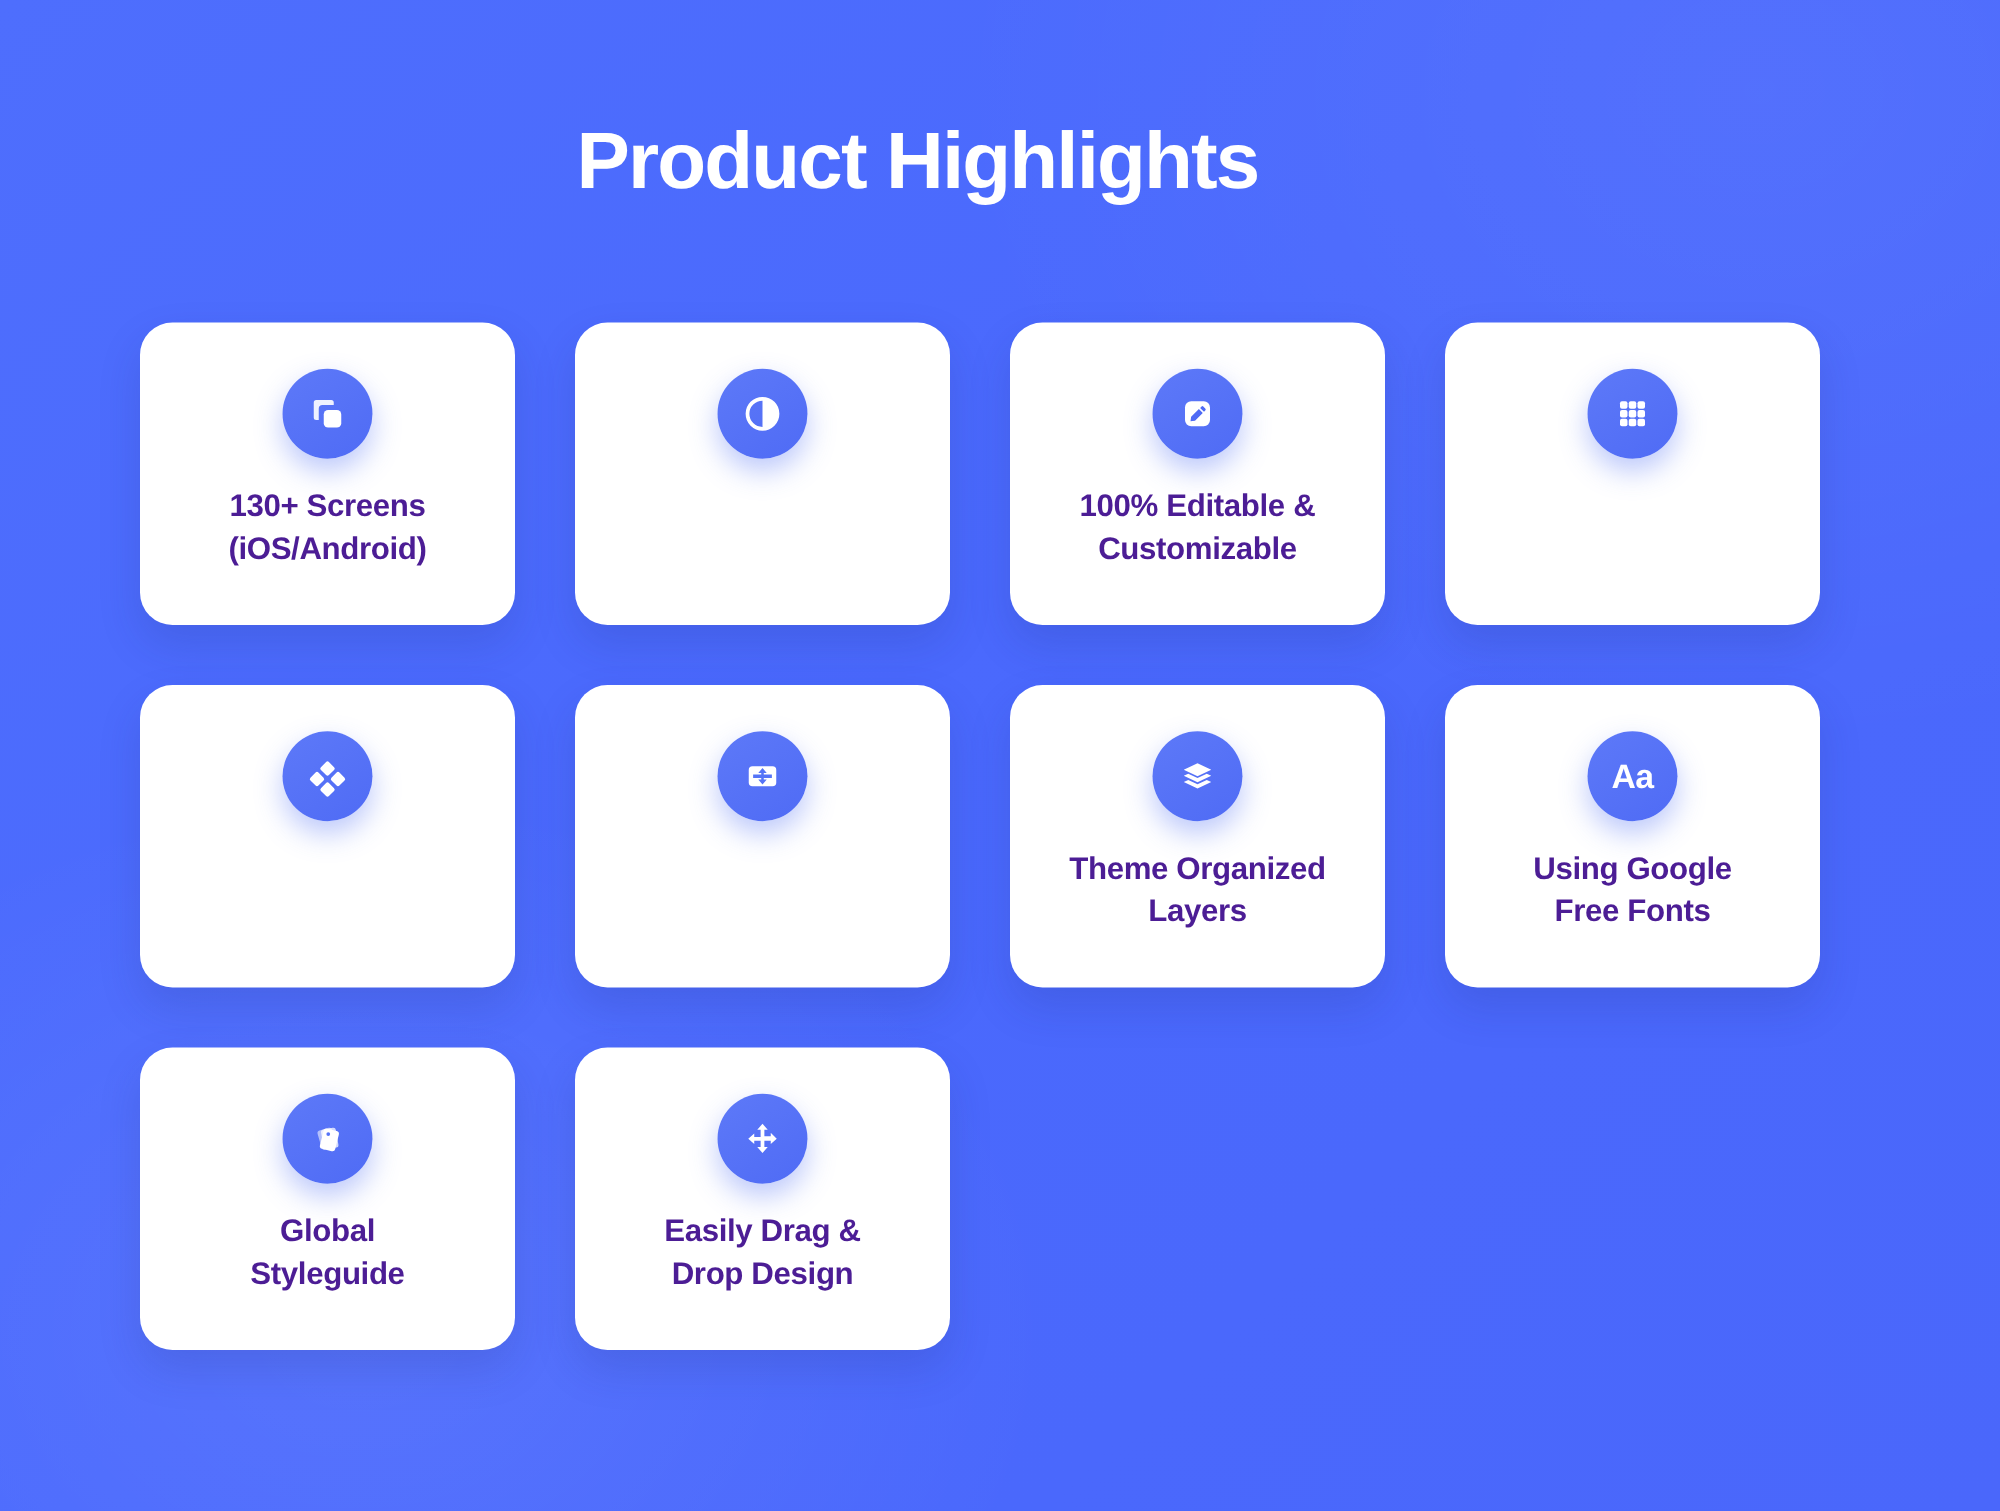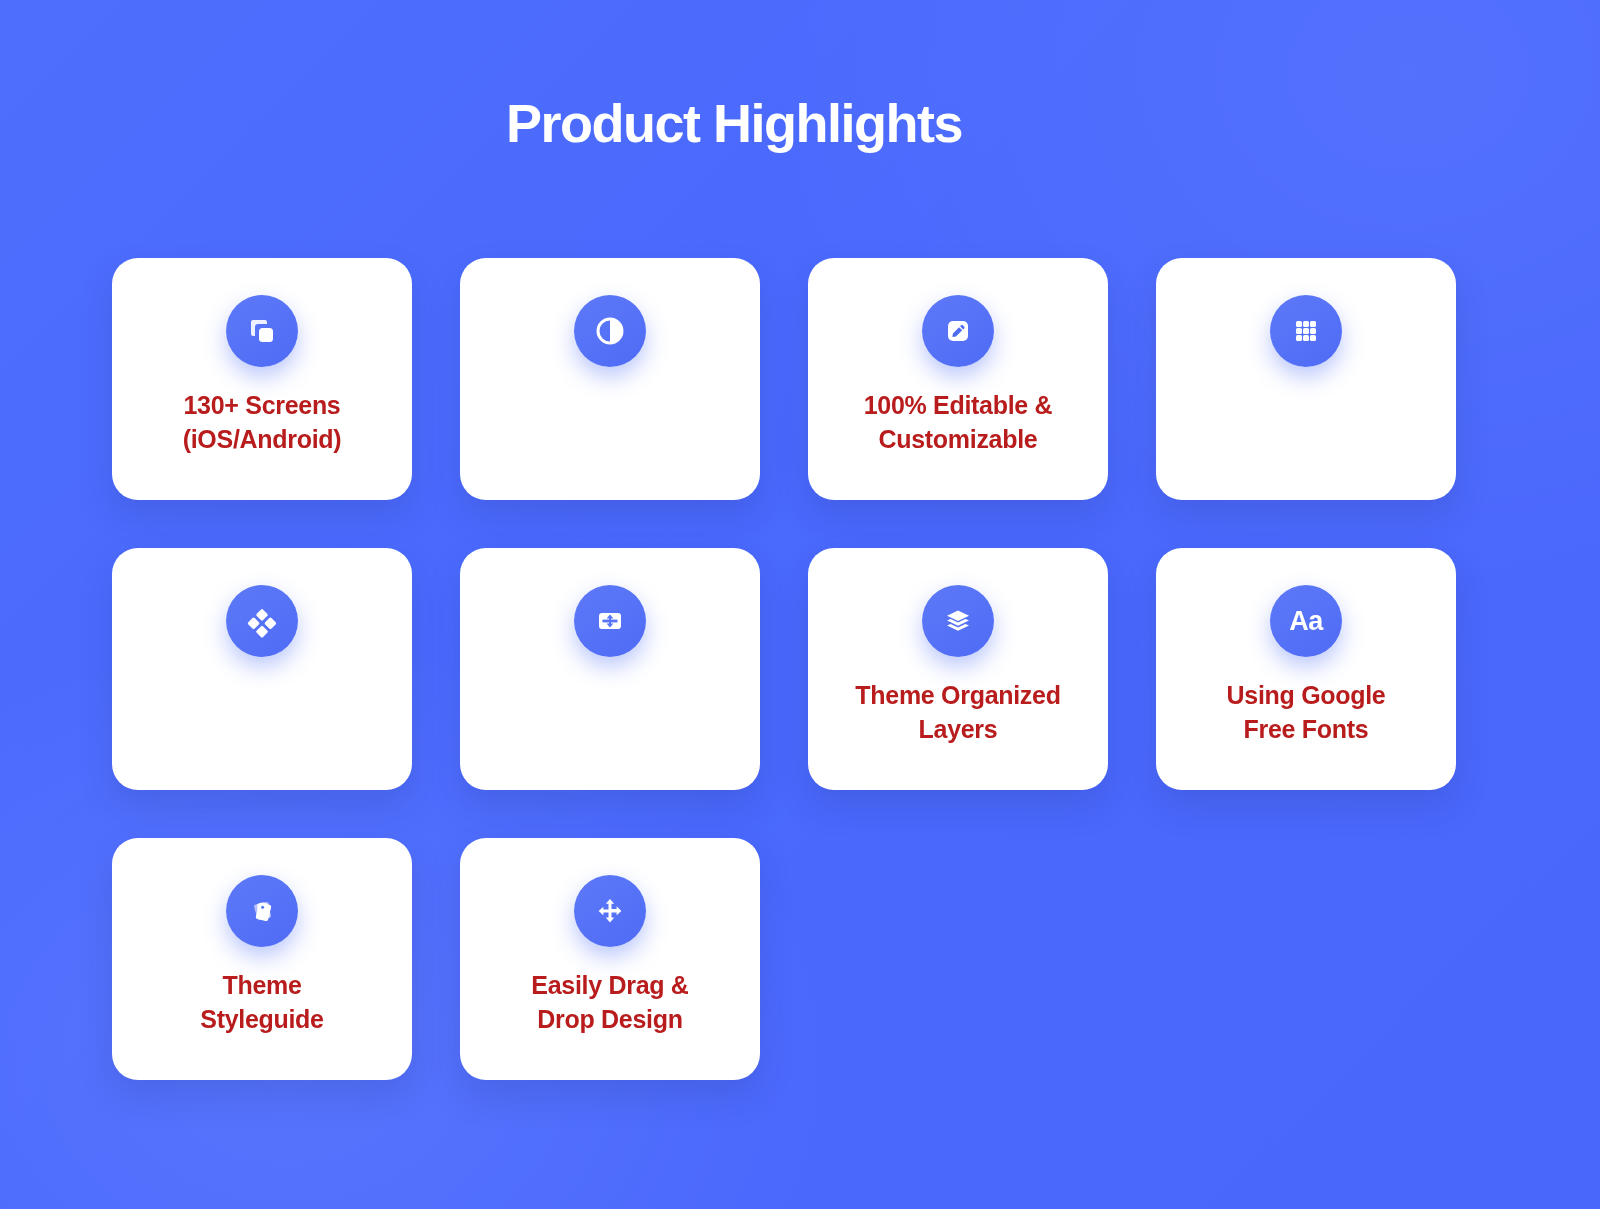--- a/index.html
+++ b/index.html
@@ -34,21 +34,21 @@
     z-index: 2;
   }
 
   .page-title {
     position: absolute;
     top: 96px;
     left: 0;
     width: 1468px;
     text-align: center;
     color: #ffffff;
-    font-size: 54px;
+    font-size: 64px;
     font-weight: 700;
     letter-spacing: -1.5px;
     line-height: 1;
   }
 
   .grid {
     position: absolute;
     top: 258px;
     left: 112px;
     width: 1376px;
@@ -88,21 +88,21 @@
     justify-content: center;
     box-shadow: 0 10px 22px rgba(80, 110, 245, 0.38);
     position: relative;
     z-index: 2;
   }
 
   .icon-circle svg { display: block; }
 
   .card-label {
     text-align: center;
-    color: #b91c1c;
+    color: #4c1d95;
     font-size: 25px;
     font-weight: 700;
     line-height: 1.34;
     letter-spacing: -0.3px;
     padding: 0 12px;
     white-space: pre-line;
   }
 
   .aa-text {
     color: #ffffff;
@@ -234,21 +234,21 @@
       <div class="icon-wrap">
         <div class="icon-circle">
           <svg width="34" height="34" viewBox="0 0 34 34" fill="none">
             <rect x="8.5" y="11" width="12" height="16" rx="2.2" transform="rotate(-16 8.5 11)" fill="#fff" opacity="0.55"></rect>
             <rect x="11.5" y="10" width="12" height="16" rx="2.2" transform="rotate(-10 11.5 10)" fill="#fff" opacity="0.75"></rect>
             <rect x="14.4" y="8.4" width="12.6" height="16.6" rx="2.4" transform="rotate(14 14.4 8.4)" fill="#fff"></rect>
             <circle cx="17.6" cy="13.2" r="1.5" fill="#5574f7"></circle>
           </svg>
         </div>
       </div>
-      <div class="card-label">Theme
+      <div class="card-label">Global
 Styleguide</div>
     </div>
 
     <div class="card">
       <div class="icon-wrap">
         <div class="icon-circle">
           <svg width="34" height="34" viewBox="0 0 34 34" fill="none">
             <path d="M17 5l4.2 4.8h-2.7v5.1h5.1v-2.7L28.4 17l-4.8 4.2v-2.7h-5.1v5.1h2.7L17 28.4l-4.2-4.8h2.7v-5.1h-5.1v2.7L5.6 17l4.8-4.2v2.7h5.1V9.8h-2.7L17 5z" fill="#fff"></path>
           </svg>
         </div>

